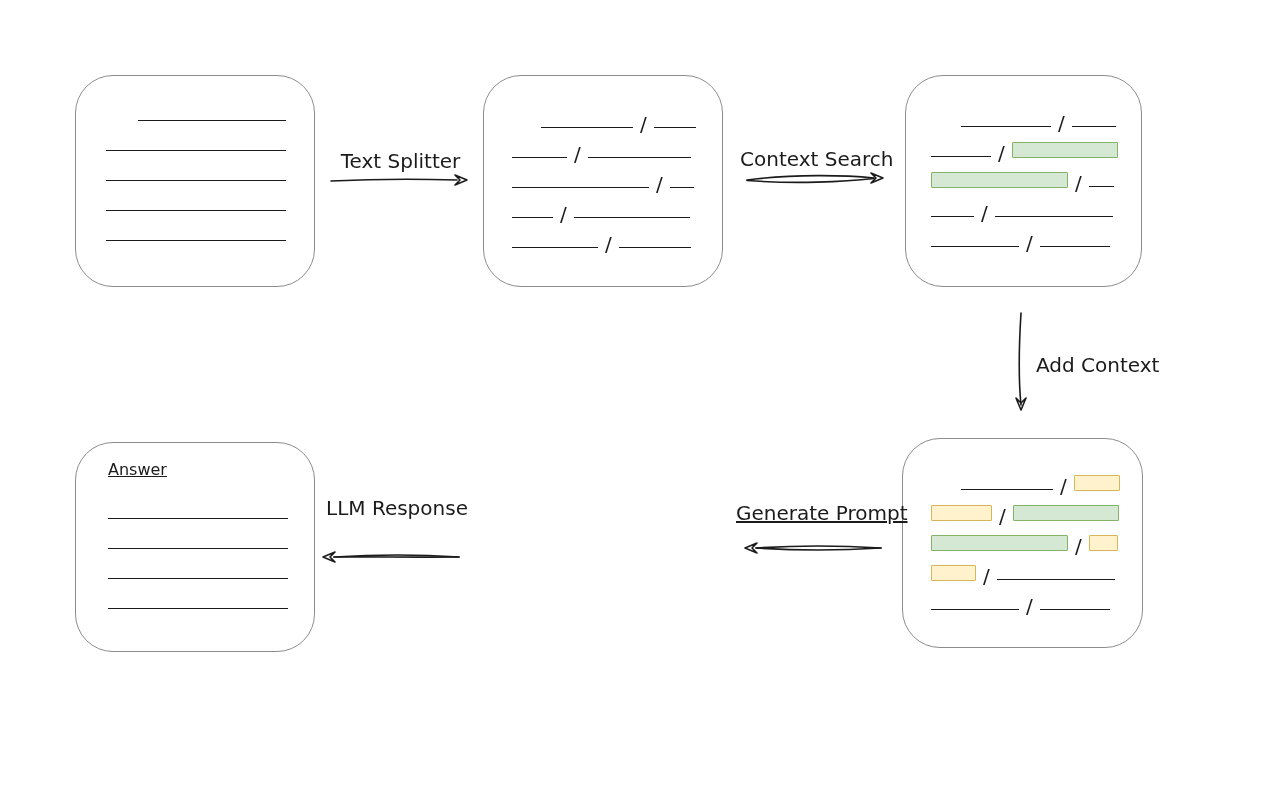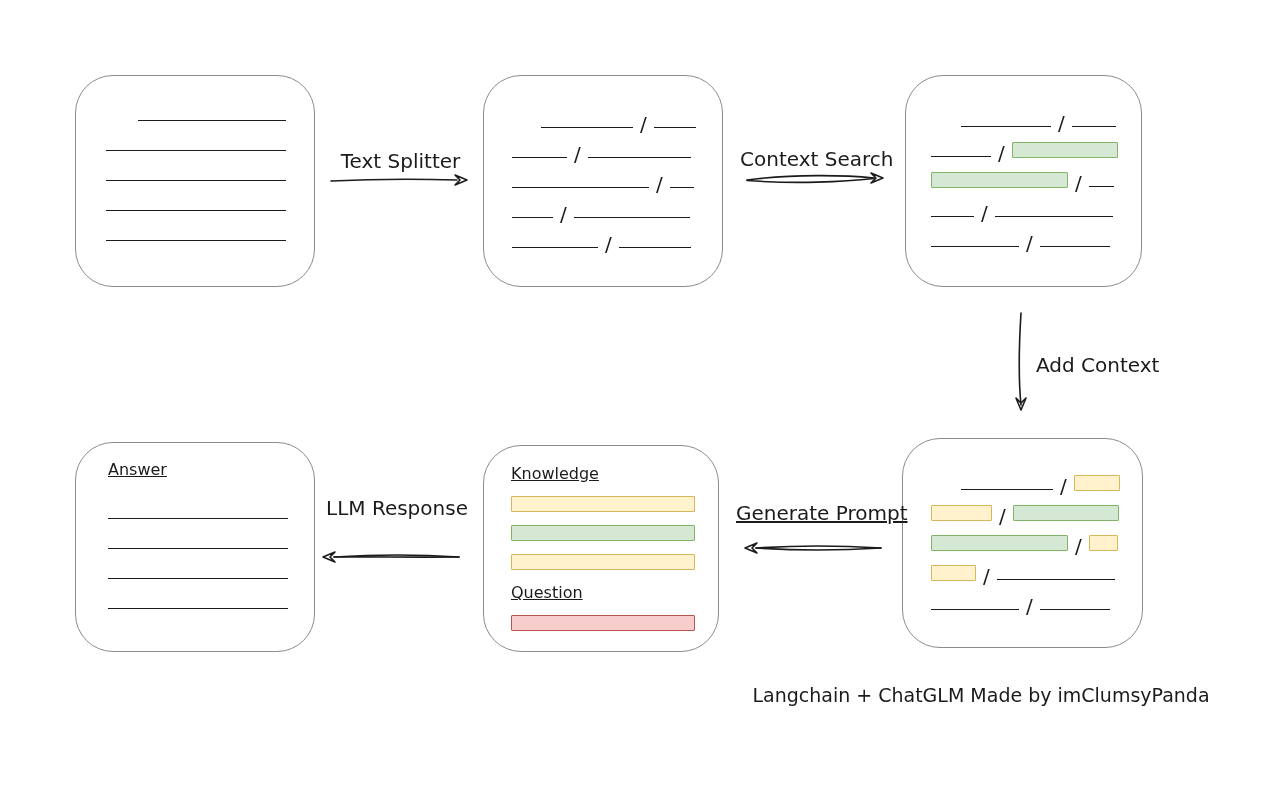--- a/index.html
+++ b/index.html
@@ -138,32 +138,20 @@
           <div class="hline seg" style="width: 118px;"></div>
         </div>
         <div class="chunk-row">
           <div class="hline seg" style="width: 88px;"></div>
           <span class="slash">/</span>
           <div class="hline seg" style="width: 70px;"></div>
         </div>
       </div>
   </div>
 
-  <div class="box" style="left:483px;top:445px;width:236px;height:207px;padding:18px 0 0 27px;">
-    <div class="box-label">Knowledge</div>
-    <div style="margin-top:12px;">
-        <div class="bar wide yellow"></div>
-        <div class="bar wide green"></div>
-        <div class="bar wide yellow"></div>
-      </div>
-    <div class="box-label" style="margin-top:10px;">Question</div>
-    <div style="margin-top:12px;">
-        <div class="bar wide red"></div>
-      </div>
-  </div>
 
   <div class="box" style="left:75px;top:442px;width:240px;height:210px;padding:17px 0 0 32px;">
     <div class="box-label">Answer</div>
     <div style="margin-top:9px;">
         <div class="line-row">
           <div class="hline" style="width: 180px; margin-left: 0px;"></div>
         </div>
         <div class="line-row">
           <div class="hline" style="width: 180px; margin-left: 0px;"></div>
         </div>
@@ -203,15 +191,14 @@
     <path d="M139,12 C90,15 45,14 14,12"></path>
     <polygon points="15,7 3,12 15,17 10,12"></polygon>
   </svg>
 
   <svg style="left:320px;top:544px;" width="142" height="26" viewBox="0 0 142 26">
     <path d="M139,13 C95,10 45,11 14,13"></path>
     <path d="M139,13 C95,13.5 45,12.5 14,13"></path>
     <polygon points="15,8 3,13 15,18 10,13"></polygon>
   </svg>
 
-  <div class="caption" style="left:741px;top:684px;width:480px;">Langchain + ChatGLM Made by imClumsyPanda</div>
 
 </div>
 
 </body></html>

